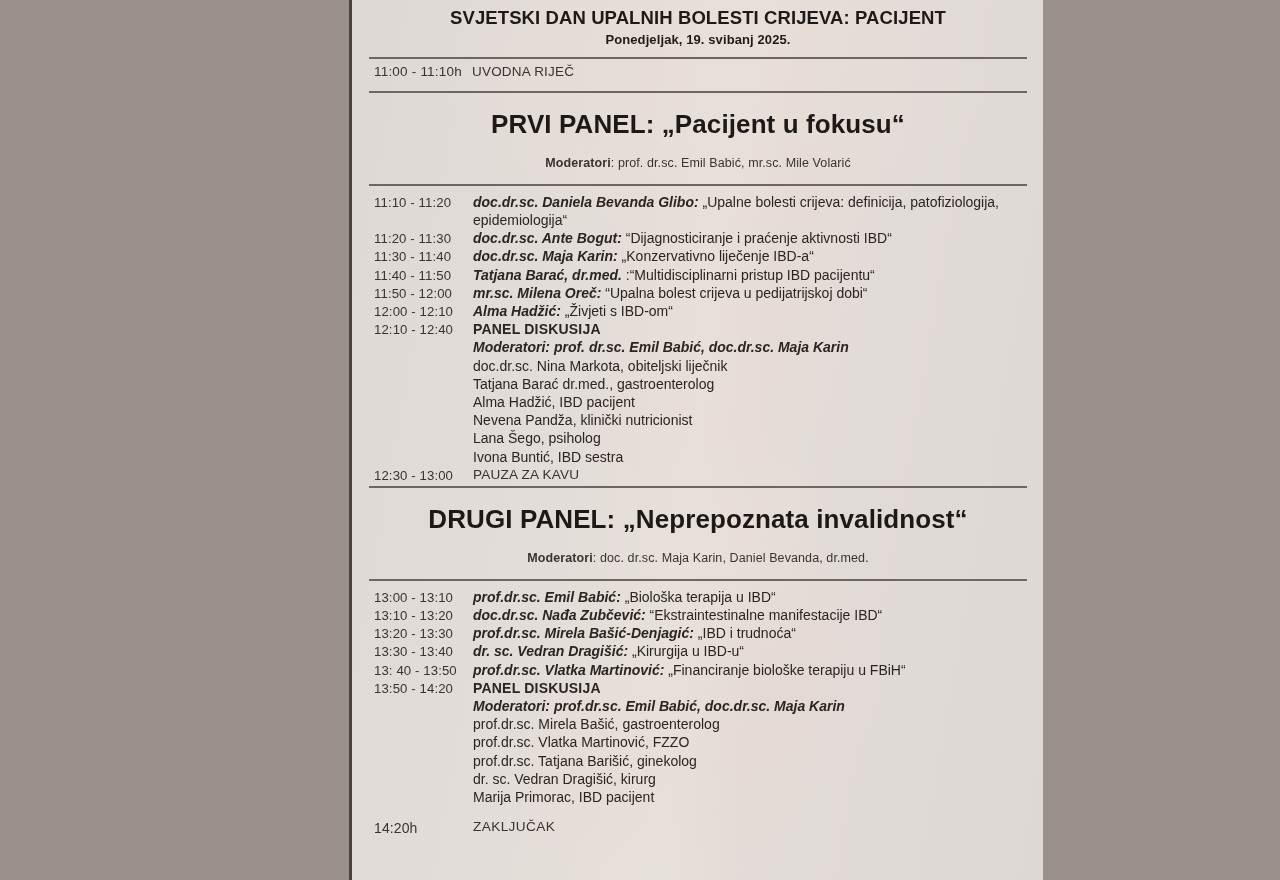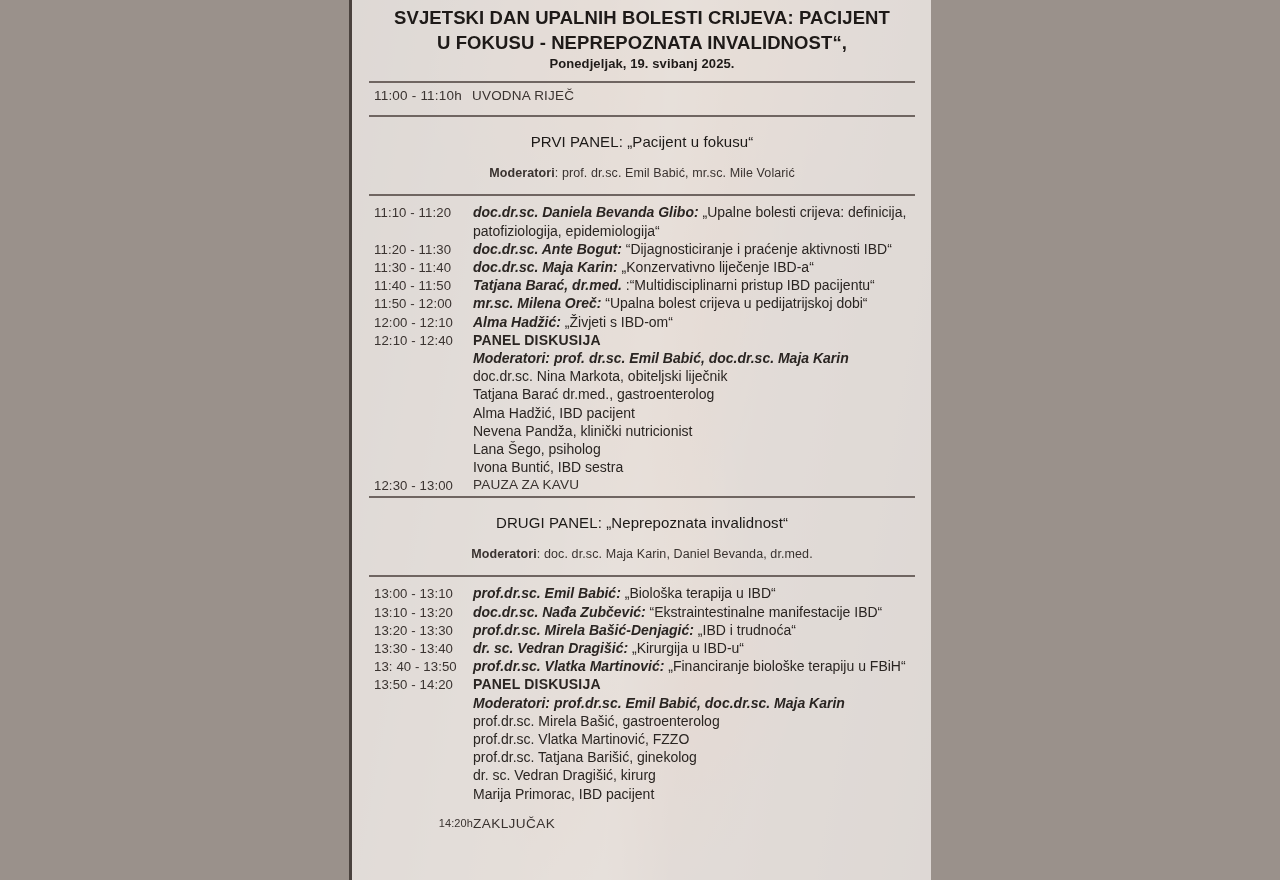--- a/index.html
+++ b/index.html
@@ -10,21 +10,21 @@
     overflow: hidden;
     background: #9a918b;
     font-family: "Liberation Sans", sans-serif;
   }
   #root { position: relative; width: 1280px; height: 880px; background: #9a918b; }
 
   
   #poster {
     position: absolute;
     left: 349px; top: 0;
-    width: 582px; height: 880px;
+    width: 694px; height: 880px;
     overflow: hidden;
     background: #fde047;
     border-left: 3px solid #4a423e;
   }
   
   #photo {
     position: absolute; inset: 0;
     background:
       radial-gradient(58% 30% at 52% 8%,  rgba(247,216,196,0.95) 0%, rgba(247,216,196,0) 70%),
       radial-gradient(26% 34% at 56% 30%, rgba(244,205,184,0.90) 0%, rgba(244,205,184,0) 72%),
@@ -74,21 +74,21 @@
     padding: 5px 2px 12px 6px;
     font-size: 13.5px;
     color: #3a3330;
     letter-spacing: .2px;
   }
   .opening-row .t { width: 98px; flex: none; }
 
   
   .panel-head { padding: 16px 6px 14px 6px; text-align: center; }
   .panel-title {
-    font-size: 15px; font-weight: normal; color: #1c1917;
+    font-size: 26px; font-weight: bold; color: #1c1917;
     letter-spacing: .1px;
     margin-bottom: 16px;
   }
   .panel-mods {
     font-size: 12.5px; color: #3a3330; letter-spacing: .1px;
   }
   .panel-mods b { font-weight: bold; }
 
   
   .rows { padding: 7px 2px 2px 6px; }
@@ -107,38 +107,37 @@
   }
   .row .d .sp { font-weight: bold; font-style: italic; }
   .row .d .ti { font-style: normal; }
 
   .row.pd .d .pdtitle { font-weight: bold; letter-spacing: .2px; font-size: 14px; }
   .row.pd .d .pdmods  { font-weight: bold; font-style: italic; font-size: 14px; }
   .row.pd .d .member  { font-size: 14px; }
 
   .row.plain .d { font-size: 13.6px; color: #3a3330; letter-spacing: .2px; }
   .row.tail .d  { font-size: 13.6px; color: #3a3330; letter-spacing: .4px; }
-  .row.tail .t  { font-size: 11px; text-align: right; }
+  .row.tail .t  { font-size: 14px; }
   .row.tail { padding-top: 12px; }
   .row.tail2 { padding-top: 13px; }
 </style>
 </head>
 <body>
 
 <div id="root">
 
   <div id="poster">
     <div id="photo"></div>
     <div id="sheet"></div>
 
     <div id="content">
 
       <div class="title-block">
         <div class="title-line">SVJETSKI DAN UPALNIH BOLESTI CRIJEVA: PACIJENT</div>
-        <div class="title-line">U FOKUSU - NEPREPOZNATA INVALIDNOST“,</div>
         <div class="title-line sub">Ponedjeljak, 19. svibanj 2025.</div>
       </div>
 
       <div class="hr"></div>
 
       <div class="opening-row">
         <span class="t">11:00 - 11:10h</span>
         <span class="d">UVODNA RIJEČ</span>
       </div>
 

